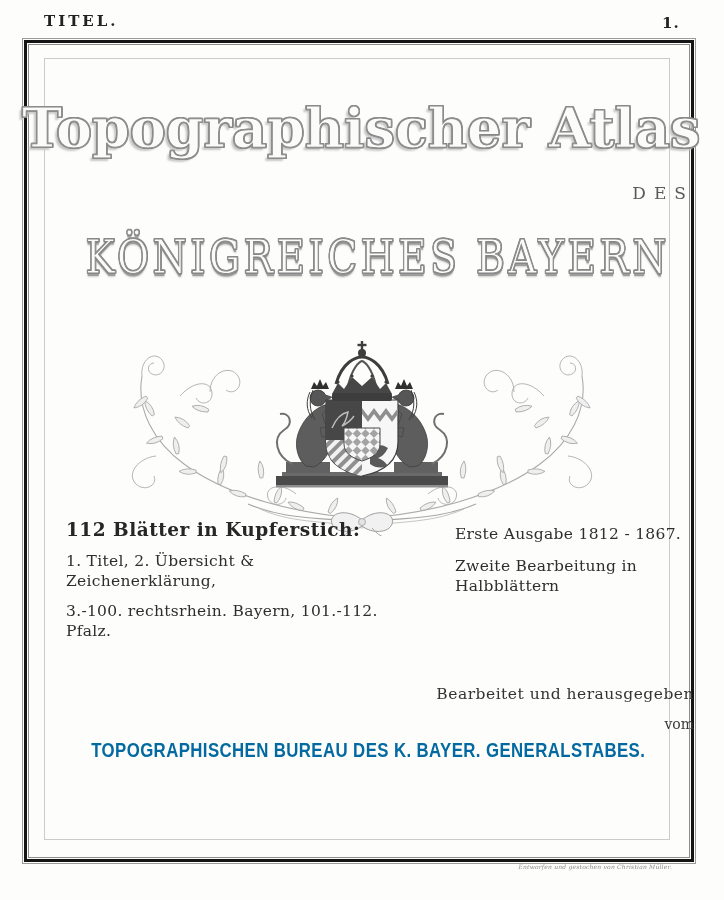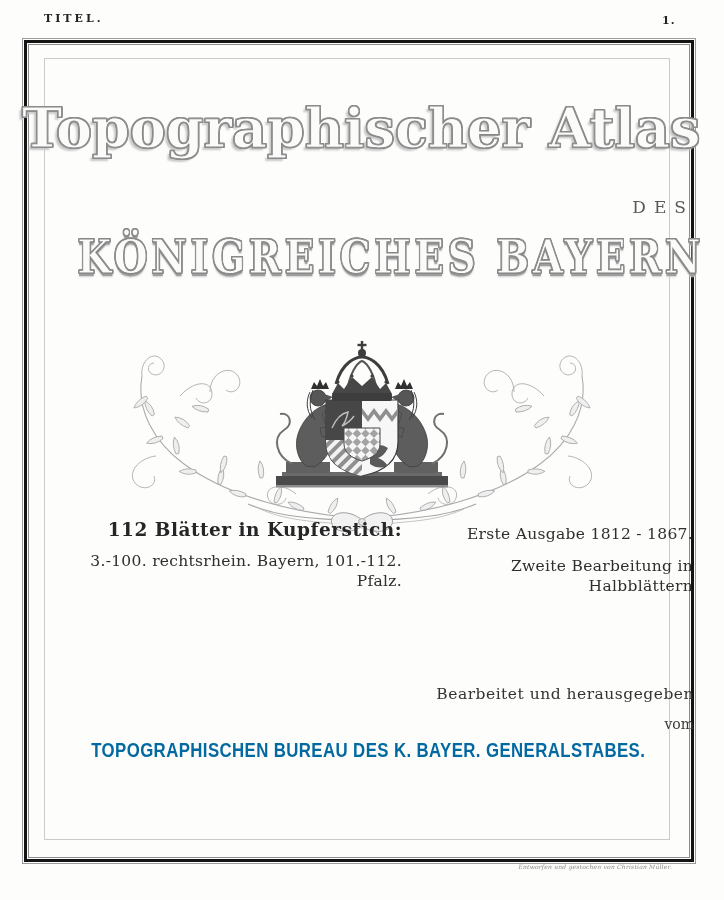--- a/index.html
+++ b/index.html
@@ -1,52 +1,52 @@
 <!DOCTYPE html>
 <html><head>
 <meta charset="utf-8">
 <style>
   html,body{margin:0;padding:0;background:#ffffff;}
   #page{
     position:relative;width:724px;height:900px;background:#fdfdfc;
     font-family:"DejaVu Serif","Liberation Serif",serif;color:#2b2b2b;overflow:hidden;
   }
   
-  .runhead{position:absolute;top:12px;font-size:11px;font-weight:700;letter-spacing:3px;color:#222;}
+  .runhead{position:absolute;top:12px;font-size:15px;font-weight:700;letter-spacing:3px;color:#222;}
   #runhead-left{left:44px;}
   #runhead-right{left:662px;top:14px;letter-spacing:1px;}
   
   .frame-outer{position:absolute;left:22px;top:38px;width:672px;height:824px;border:1px solid #9b9b9b;}
   .frame-black{position:absolute;left:1px;top:1px;right:1px;bottom:1px;border:3px solid #141414;}
   .frame-thin{position:absolute;left:1px;top:1px;right:1px;bottom:1px;border:1px solid #8c8c8c;}
   .frame-faint{position:absolute;left:44px;top:58px;width:624px;height:780px;border:1px solid #cbcbcb;}
   
   .row{position:absolute;left:22px;width:672px;text-align:right;white-space:nowrap;}
   
   .engraved{
     color:#fbfbfa;
     -webkit-text-stroke:1px #878787;
     text-shadow:
       1px 0 0 #909090,-1px 0 0 #909090,0 1px 0 #909090,0 -1px 0 #909090,
       1px 1px 0 #909090,-1px -1px 0 #909090,-1px 1px 0 #909090,1px -1px 0 #909090,
       -3px 3px 2px #c8c8c8;
   }
   #main-title{top:96px;font-size:54px;font-weight:700;letter-spacing:0px;}
-  #des-line{top:197px;font-size:17px;letter-spacing:8px;color:#5a5a5a;}
-  #kingdom-line{top:230px;font-size:46px;font-weight:700;letter-spacing:4px;}
+  #des-line{top:183px;font-size:17px;letter-spacing:8px;color:#5a5a5a;}
+  #kingdom-line{top:230px;font-size:46px;font-weight:400;letter-spacing:4px;padding-left:12px;}
   #kingdom-line .squeeze{display:inline-block;transform:scaleX(0.85);transform-origin:center;}
   #kingdom-line .engraved{text-shadow:
       1px 0 0 #8a8a8a,-1px 0 0 #8a8a8a,0 1px 0 #8a8a8a,0 -1px 0 #8a8a8a,
       1px 1px 0 #8a8a8a,-1px -1px 0 #8a8a8a,-1px 1px 0 #8a8a8a,1px -1px 0 #8a8a8a,
       0 3px 0 #9e9e9e,0 4px 2px #cfcfcf;}
   #scale-line{top:310px;font-size:26px;letter-spacing:3px;font-weight:700;}
   
   #emblem{position:absolute;left:60px;top:336px;width:604px;height:200px;}
   
-  .col{position:absolute;line-height:20px;color:#2e2e2e;text-align:right;}
+  .col{position:absolute;line-height:20px;color:#2e2e2e;text-align:left;}
   #col-left{left:66px;top:520px;width:336px;}
   #col-left .head{font-size:18.5px;font-weight:600;margin-bottom:11px;letter-spacing:0.5px;color:#262626;}
   #col-left .ln{font-size:15.5px;margin-bottom:10px;letter-spacing:0.3px;}
   #col-right{left:418px;top:524px;width:238px;margin-left:37px;}
   #col-right .ln{font-size:15.5px;margin-bottom:12px;letter-spacing:0.3px;}
   
   #pub-line1{top:685px;font-size:15.5px;letter-spacing:0.5px;color:#333;}
   #pub-line2{top:716px;font-size:14px;color:#3a3a3a;}
   #pub-line3{top:738px;font-family:"Liberation Sans","DejaVu Sans",sans-serif;
              font-size:21px;font-weight:700;letter-spacing:0.5px;color:#0369a1;}
@@ -170,20 +170,21 @@
         <circle cx="278" cy="46" r="1.6" fill="#3d3d3d"></circle>
           <circle cx="292" cy="40" r="1.6" fill="#3d3d3d"></circle>
         <circle cx="312" cy="40" r="1.6" fill="#3d3d3d"></circle>
           <circle cx="326" cy="46" r="1.6" fill="#3d3d3d"></circle>
       </g>
     </g>
   </svg>
 
   <div id="col-left" class="col">
     <div class="head">112 Blätter in Kupferstich:</div>
+    <div class="ln">1. Titel,  2. Übersicht &amp; Zeichenerklärung,</div>
     <div class="ln">3.-100. rechtsrhein. Bayern,  101.-112. Pfalz.</div>
   </div>
 
   <div id="col-right" class="col">
     <div class="ln">Erste Ausgabe 1812 - 1867.</div>
     <div class="ln">Zweite Bearbeitung in Halbblättern</div>
   </div>
 
   <div id="pub-line2" class="row">vom</div>
   <div id="pub-line1" class="row">Bearbeitet und herausgegeben</div>

